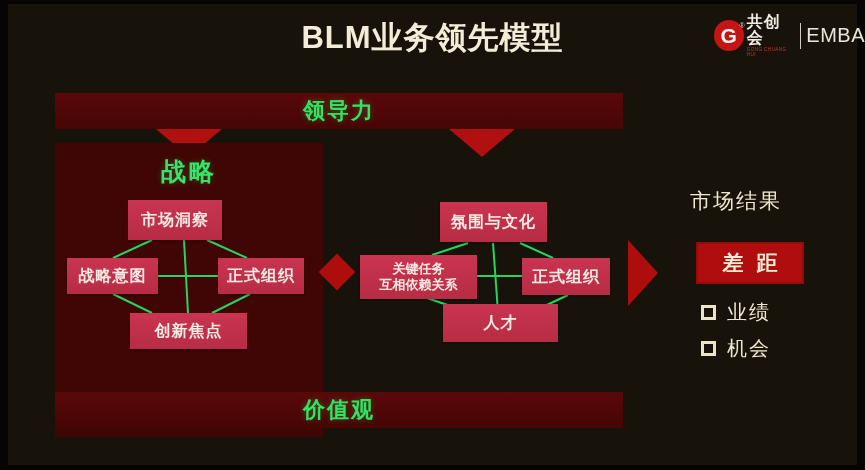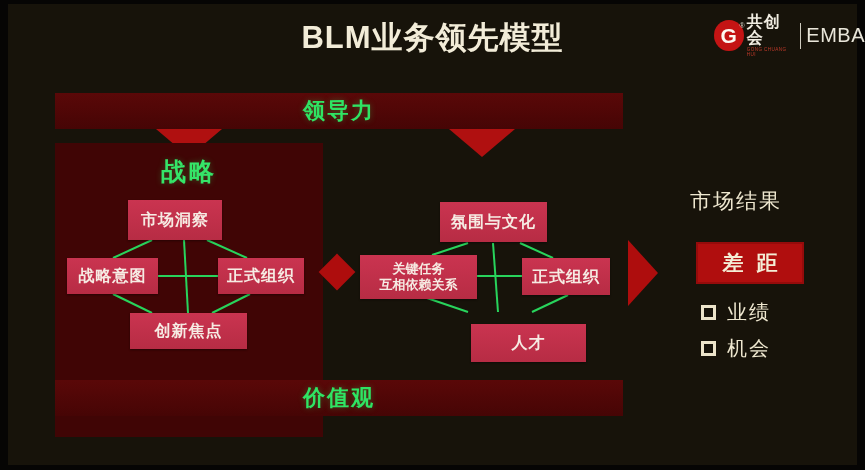--- a/index.html
+++ b/index.html
@@ -22,21 +22,21 @@
   .brand-sub { color:#c23a2a; font-size:4.6px; letter-spacing:.4px; margin-top:2px; }
   .logo-divider { width:1px; height:26px; background:#cfccc0; margin-right:5px; }
   .emba { color:#e9e6da; font-size:20px; letter-spacing:.5px; }
 
   
   .bar { position:absolute; left:55px; width:568px; height:36px;
     background:linear-gradient(#5a0808,#460505); display:flex; align-items:center; justify-content:center; }
   .bar span { color:#2fe463; font-size:22px; font-weight:bold; letter-spacing:2px;
     text-shadow:0 0 6px rgba(47,228,99,.35); }
   .bar-top { top:93px; }
-  .bar-bottom { top:380px; }
+  .bar-bottom { top:392px; }
 
   
   .tri-down { position:absolute; width:0; height:0; top:129px;
     border-left:33px solid transparent; border-right:33px solid transparent; border-top:28px solid #b01010; }
   .tri-right { position:absolute; left:628px; top:240px; width:0; height:0;
     border-top:33px solid transparent; border-bottom:33px solid transparent; border-left:30px solid #ae0d0d; }
   .diamond { position:absolute; left:324px; top:259px; width:26px; height:26px;
     background:#ae0d0d; transform:rotate(45deg); }
 
   
@@ -122,21 +122,21 @@
   <div class="node" style="left:67px;top:258px;width:91px;height:36px;">战略意图</div>
   <div class="node" style="left:218px;top:258px;width:86px;height:36px;">正式组织</div>
   <div class="node" style="left:130px;top:313px;width:117px;height:36px;">创新焦点</div>
 
   <div class="node" style="left:440px;top:202px;width:107px;height:40px;">氛围与文化</div>
   <div class="node small" style="left:360px;top:255px;width:117px;height:44px;">
     <span>关键任务</span>
     <span>互相依赖关系</span>
   </div>
   <div class="node" style="left:522px;top:258px;width:88px;height:37px;">正式组织</div>
-  <div class="node" style="left:443px;top:324px;width:115px;height:38px;margin-left:28px;">人才</div>
+  <div class="node" style="left:443px;top:304px;width:115px;height:38px;">人才</div>
 
   <div class="diamond"></div>
   <div class="tri-right"></div>
 
   <div class="results-heading">市场结果</div>
   <div class="gap-box">
     <span>差距</span>
   </div>
   <div class="result-item item-1">
     <span class="bullet"></span>

